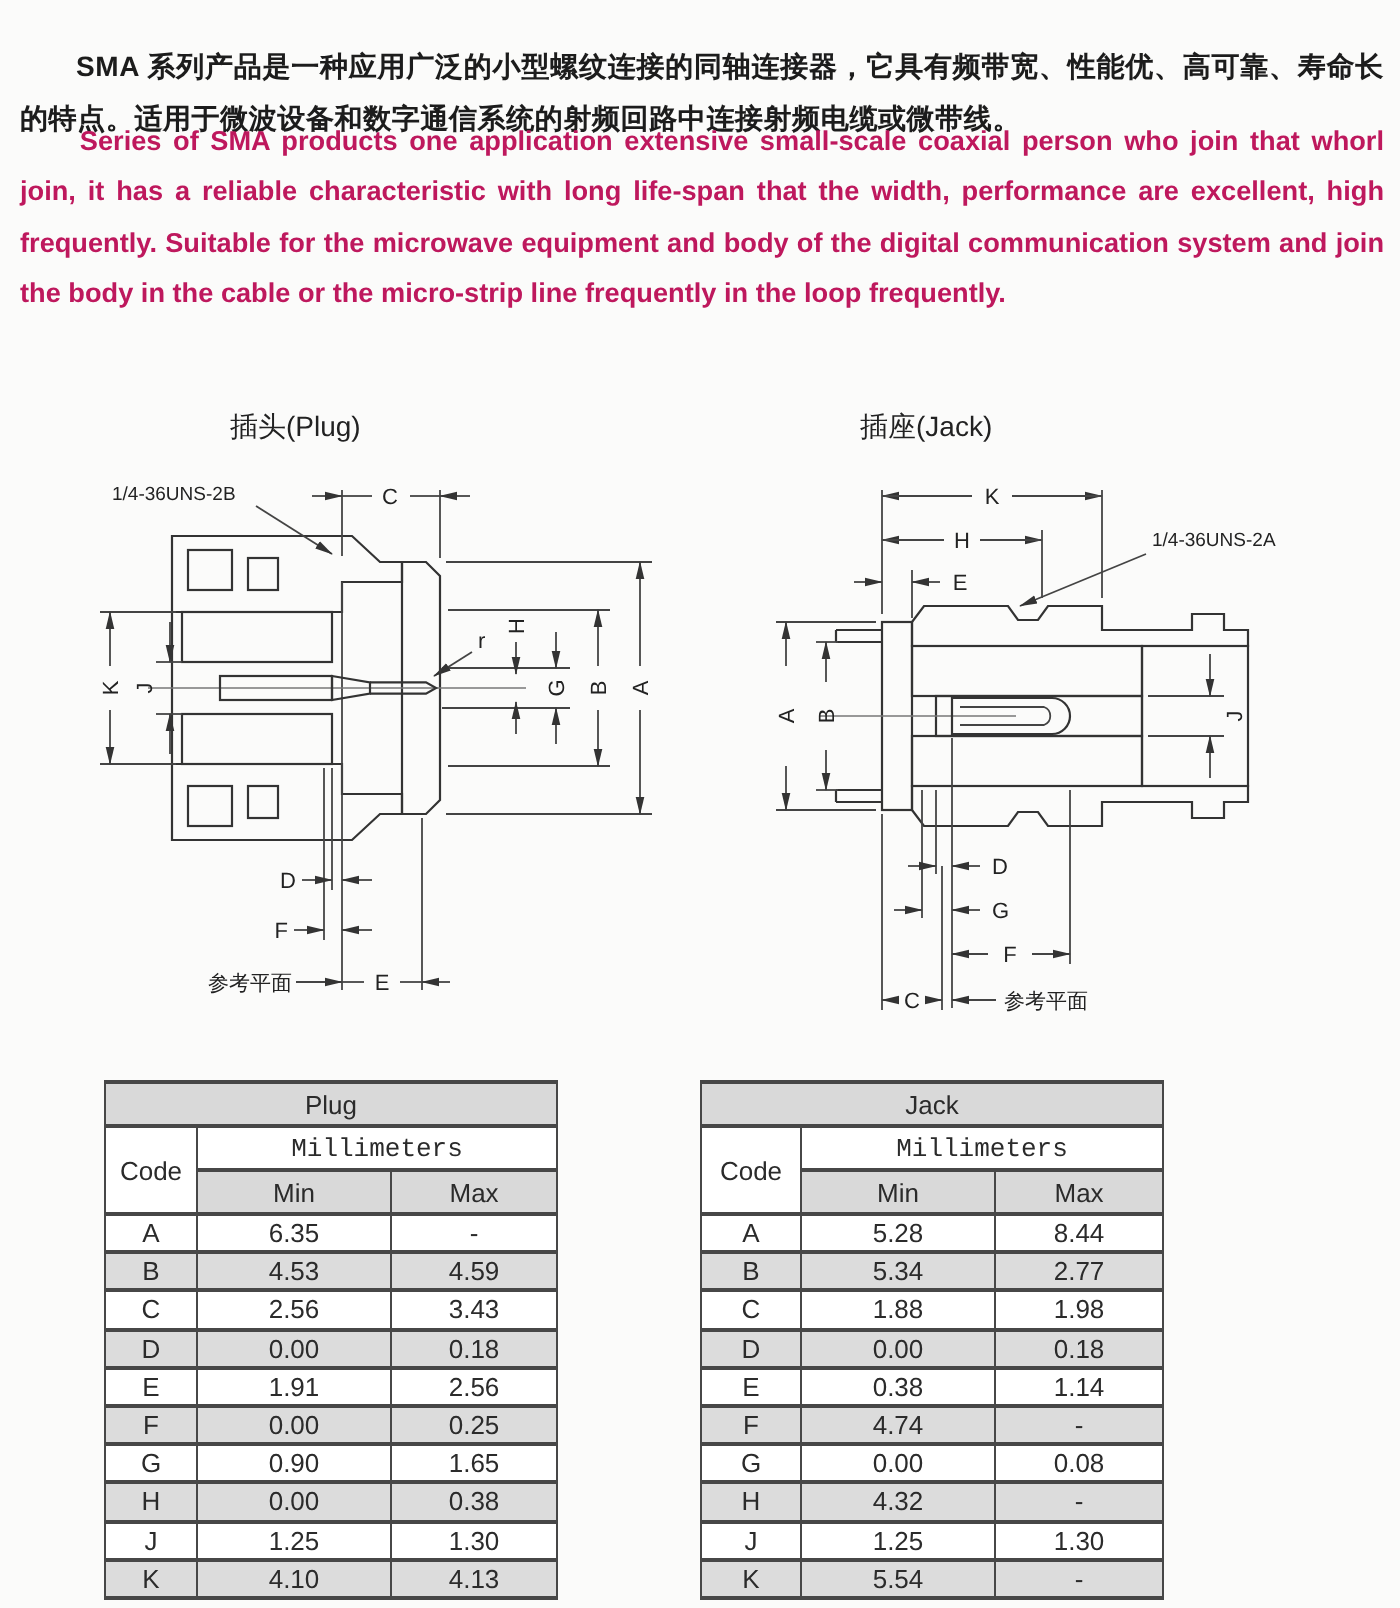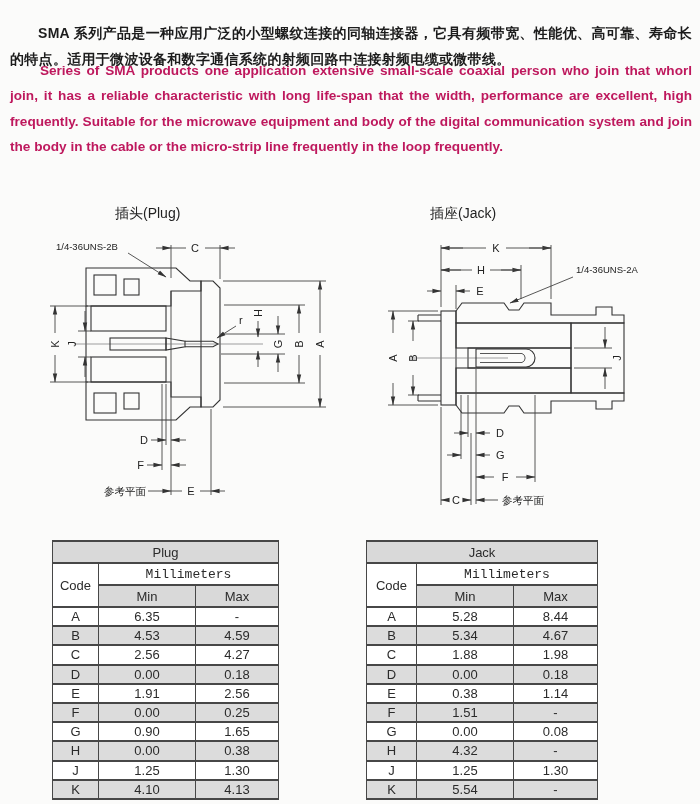--- a/index.html
+++ b/index.html
@@ -16,21 +16,21 @@
   .diag.jack{left:358px;}
   svg text{font-family:"Liberation Sans",sans-serif;fill:#222;}
   .dimtxt{font-size:11px;}
   .smalltxt{font-size:9.5px;}
   .cjktxt{font-size:10.5px;}
   .dim{stroke:#444;stroke-width:.9;fill:none;}
   .bodyln{stroke:#333;stroke-width:1.1;fill:none;}
   .thinln{stroke:#777;stroke-width:.7;}
   table.dim-table{position:absolute;top:540px;border-collapse:collapse;table-layout:fixed;background:#15803d;font-size:13px;color:#2b2b2b;}
   table.dim-table.plug{left:52px;width:226px;}
-  table.dim-table.jack{left:366px;width:231px;}
+  table.dim-table.jack{left:350px;width:231px;}
   .dim-table th,.dim-table td{border-left:1px solid #474747;border-right:1px solid #474747;border-top:2px solid #474747;border-bottom:2px solid #474747;text-align:center;font-weight:normal;padding:0;}
   .dim-table thead tr{height:22px;}
   .dim-table tbody tr{height:19.2px;}
   .dim-table .title-row th{background:#d9d9d9;}
   .dim-table .code-th{background:#fff;width:46px;text-align:center;}
   .dim-table .unit-th{background:#fff;font-family:Liberation Mono, monospace;}
   .dim-table .mm-th{background:#d9d9d9;}
   .dim-table tbody tr:nth-child(even){background:#dcdcdc;}
   .dim-table tbody tr:nth-child(odd){background:#fff;}
 </style>
@@ -269,21 +269,21 @@
           <td>-</td>
         </tr>
         <tr>
           <td>B</td>
           <td>4.53</td>
           <td>4.59</td>
         </tr>
         <tr>
           <td>C</td>
           <td>2.56</td>
-          <td>4.27</td>
+          <td>3.43</td>
         </tr>
         <tr>
           <td>D</td>
           <td>0.00</td>
           <td>0.18</td>
         </tr>
         <tr>
           <td>E</td>
           <td>1.91</td>
           <td>2.56</td>
@@ -337,40 +337,40 @@
     </thead>
     <tbody>
         <tr>
           <td>A</td>
           <td>5.28</td>
           <td>8.44</td>
         </tr>
         <tr>
           <td>B</td>
           <td>5.34</td>
-          <td>4.67</td>
+          <td>2.77</td>
         </tr>
         <tr>
           <td>C</td>
           <td>1.88</td>
           <td>1.98</td>
         </tr>
         <tr>
           <td>D</td>
           <td>0.00</td>
           <td>0.18</td>
         </tr>
         <tr>
           <td>E</td>
           <td>0.38</td>
           <td>1.14</td>
         </tr>
         <tr>
           <td>F</td>
-          <td>1.51</td>
+          <td>4.74</td>
           <td>-</td>
         </tr>
         <tr>
           <td>G</td>
           <td>0.00</td>
           <td>0.08</td>
         </tr>
         <tr>
           <td>H</td>
           <td>4.32</td>

